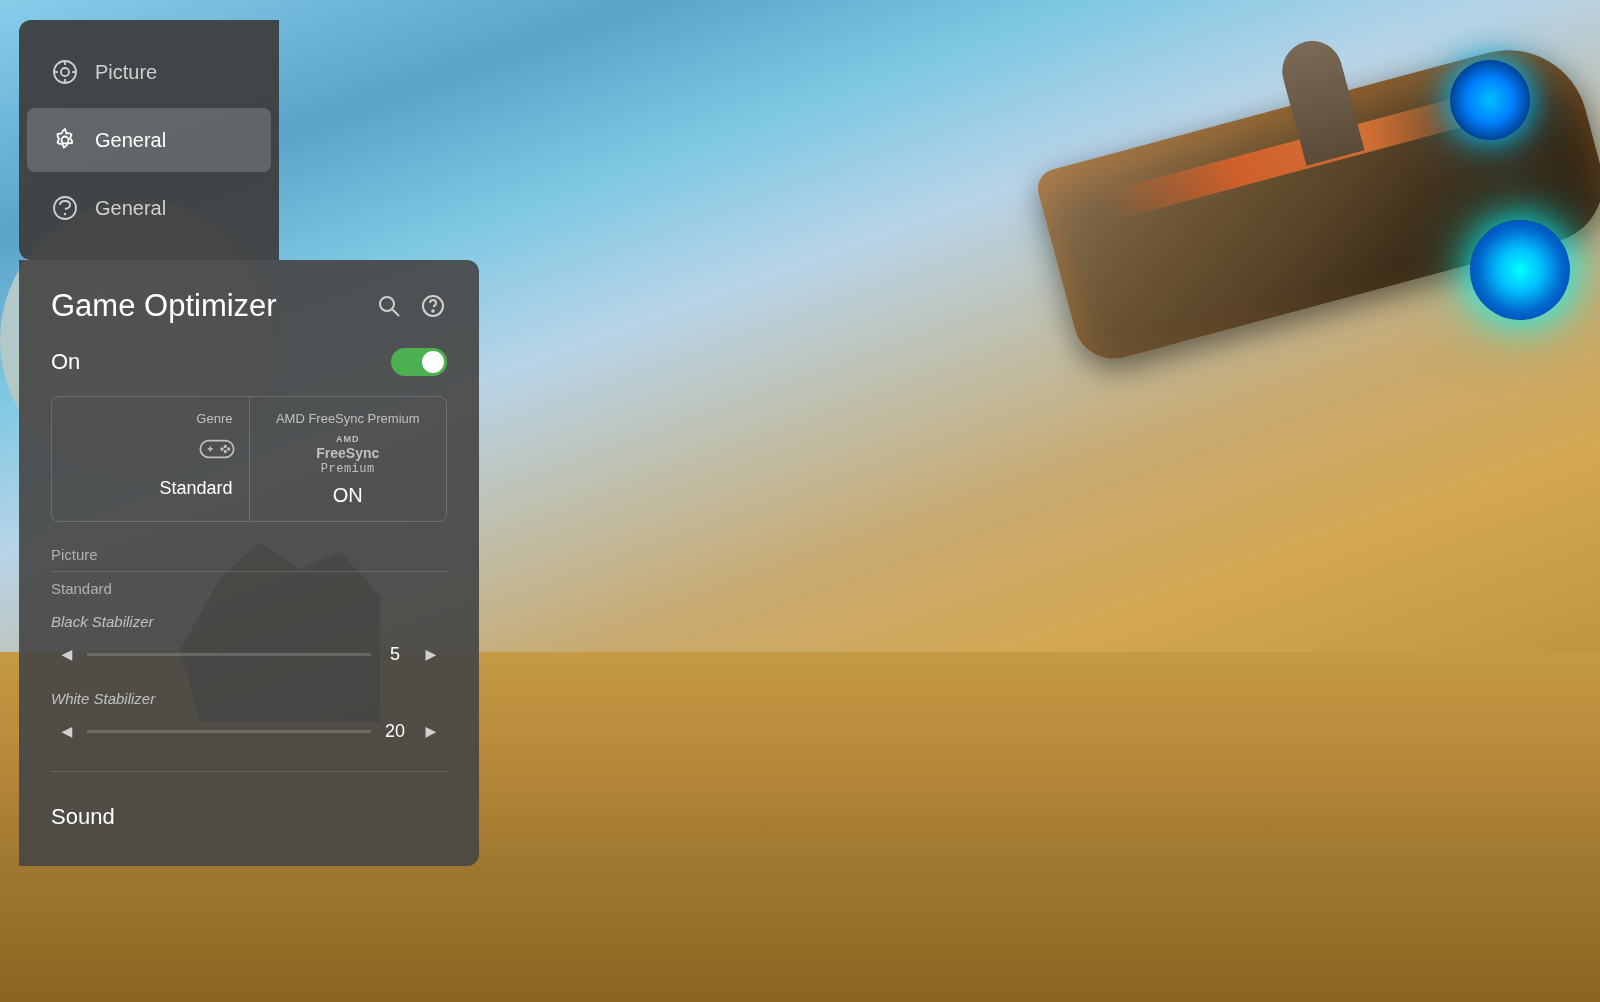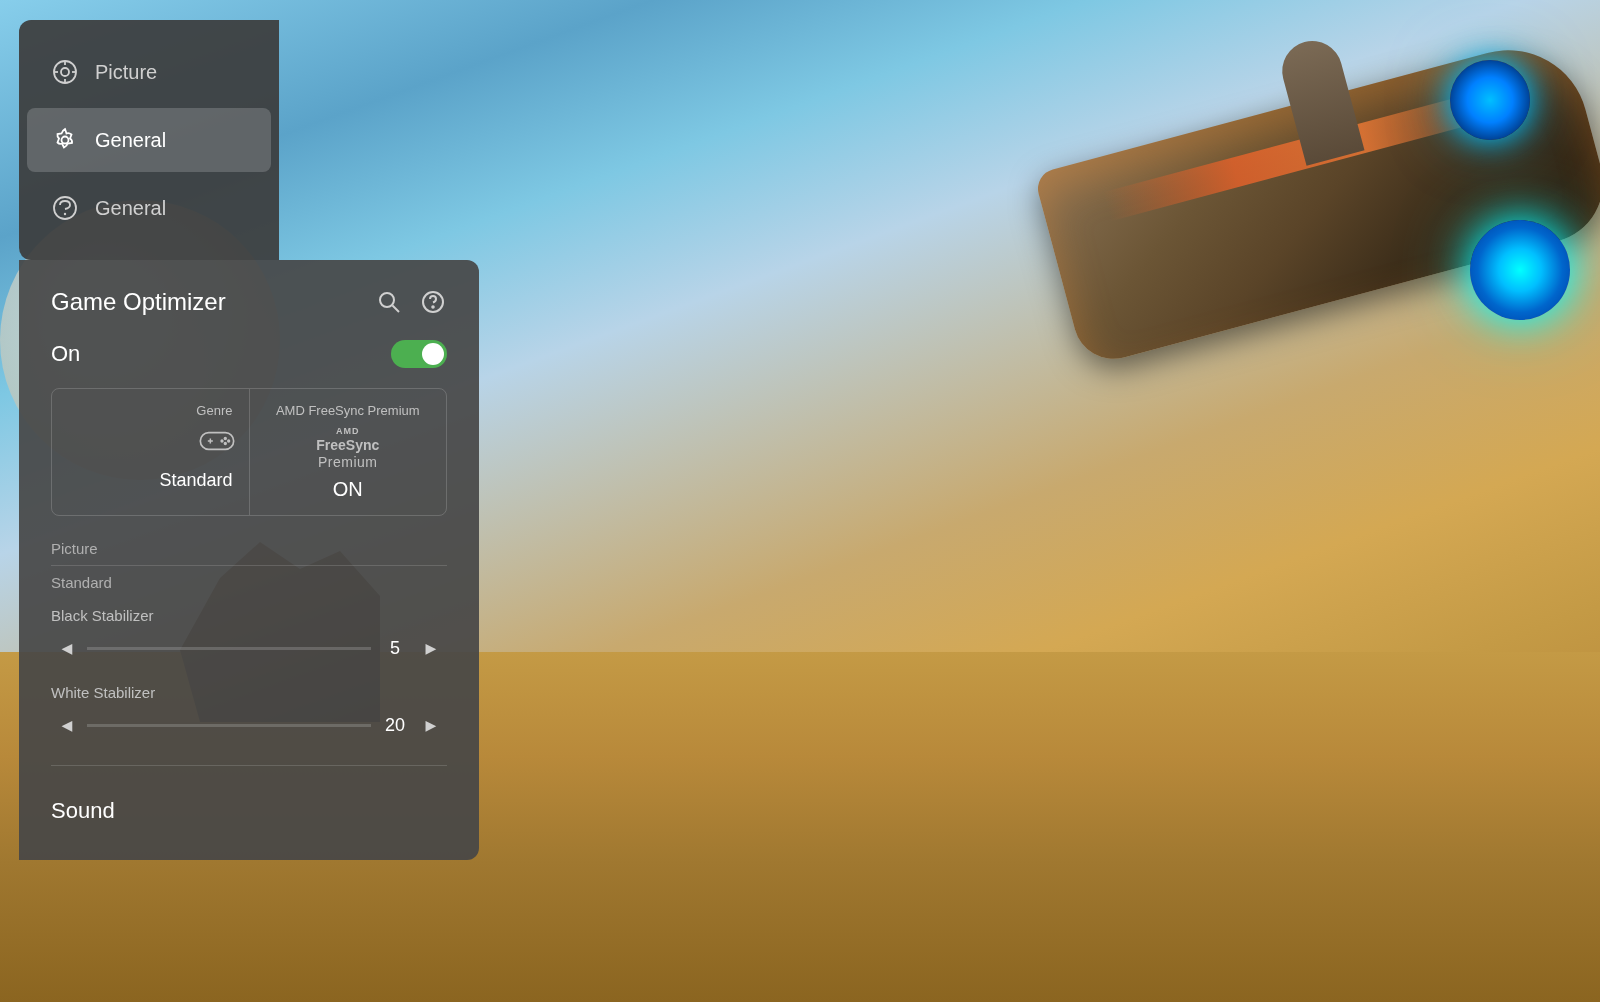--- a/index.html
+++ b/index.html
@@ -210,21 +210,21 @@
 
     
     .panel-header {
       display: flex;
       align-items: center;
       justify-content: space-between;
       margin-bottom: 24px;
     }
 
     .panel-title {
-      font-size: 24px;
+      font-size: 31px;
       font-weight: 300;
       color: #ffffff;
       text-align: right;
     }
 
     .header-icons {
       display: flex;
       gap: 16px;
       align-items: center;
     }
@@ -333,23 +333,24 @@
     }
 
     .freesync-text {
       font-size: 14px;
       color: #c0c0c0;
       font-weight: bold;
       line-height: 1;
     }
 
     .freesync-premium {
-      font-size: 14px;
+      font-size: 12px;
       color: #c0c0c0;
       letter-spacing: 0.5px;
+      font-family: Liberation Mono, monospace;
     }
 
     .on-badge {
       font-size: 20px;
       color: #ffffff;
       font-weight: 500;
     }
 
     
     .section-label {
@@ -372,20 +373,21 @@
     .setting-subtitle {
       font-size: 15px;
       color: #b0b0b0;
       margin-bottom: 16px;
     }
 
     .slider-label {
       font-size: 15px;
       color: #c0c0c0;
       margin-bottom: 8px;
+      font-style: italic;
     }
 
     .slider-control {
       display: flex;
       align-items: center;
       gap: 0;
       margin-bottom: 20px;
     }
 
     .arrow-btn {

